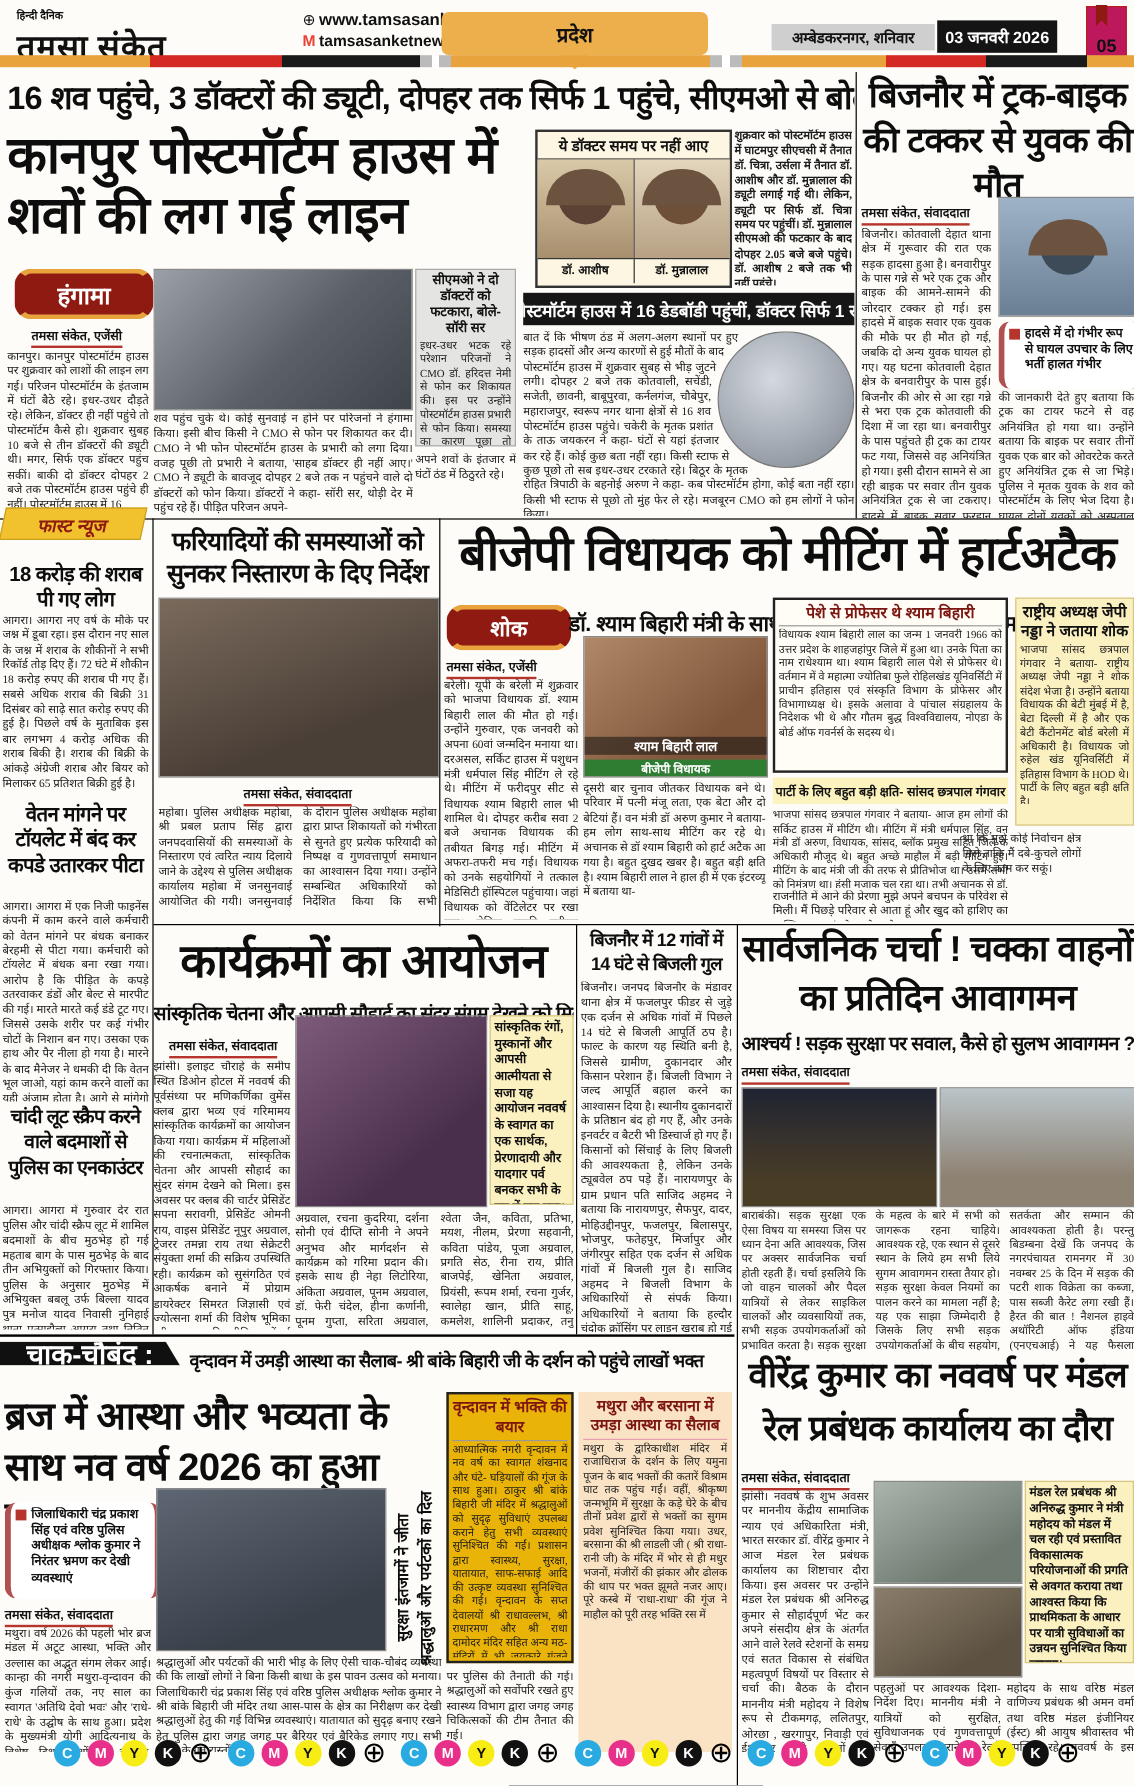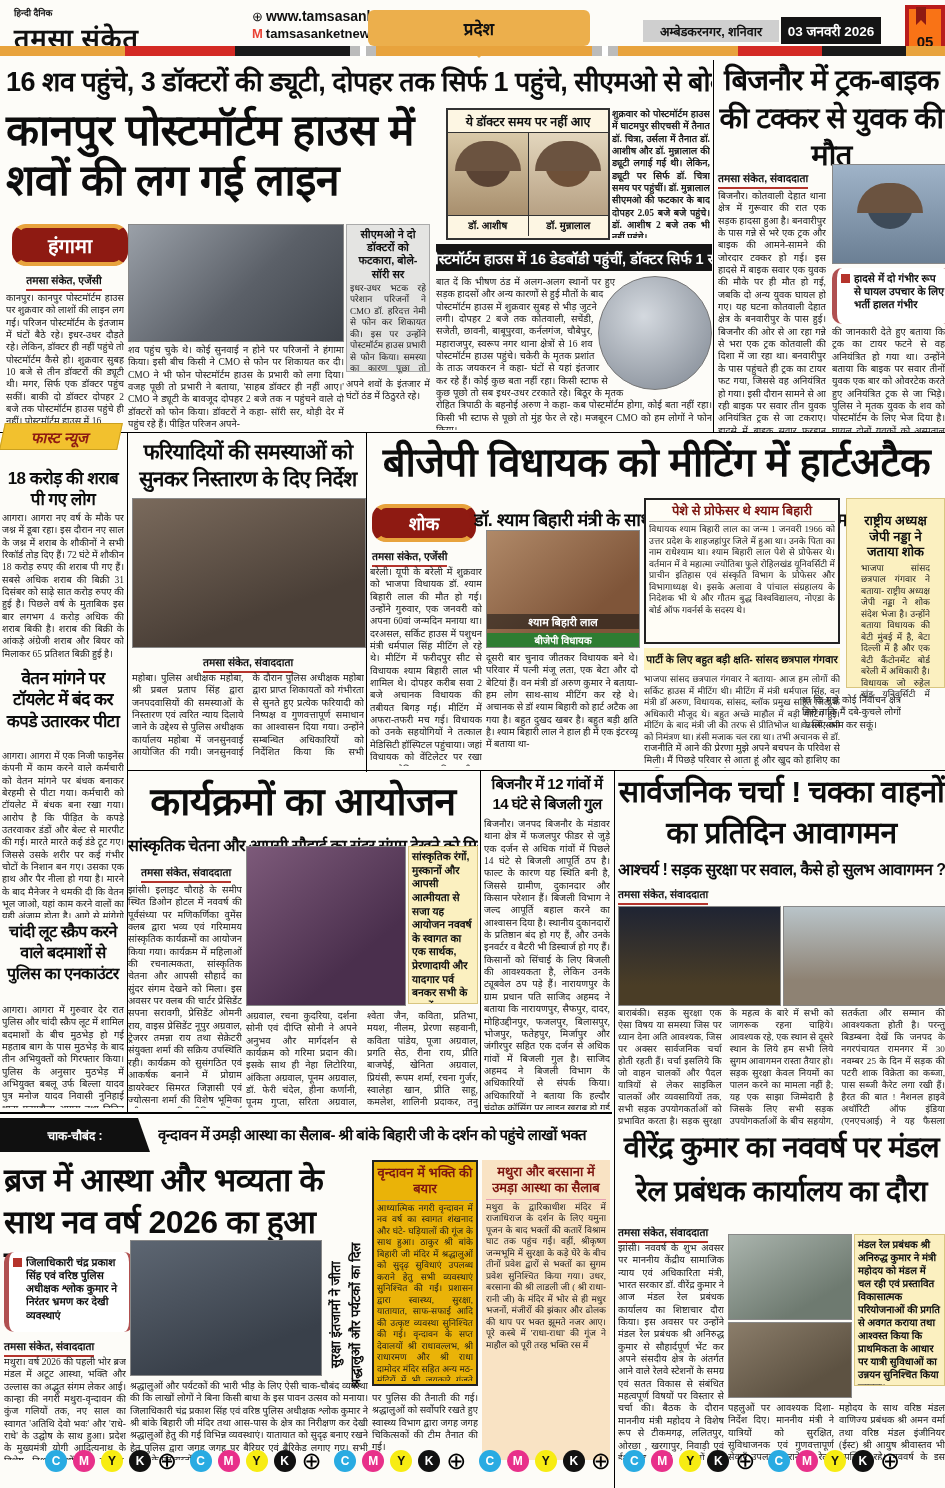--- a/index.html
+++ b/index.html
@@ -74,21 +74,21 @@
   </div>
   <div class="abs tab" style="left:368px;top:10px;width:222px;height:36px;">
     <span>प्रदेश</span>
   </div>
   <div class="abs" style="left:643px;top:20px;width:136px;height:22px;background:#cfcfcf;display:flex;align-items:center;justify-content:center;font:bold 12.5px 'Liberation Sans',sans-serif;">
     <span>अम्बेडकरनगर, शनिवार</span>
   </div>
   <div class="abs" style="left:781px;top:17px;width:100px;height:27px;background:#141414;color:#fff;display:flex;align-items:center;justify-content:center;font:bold 13.5px 'Liberation Sans',sans-serif;">
     <span>03 जनवरी 2026</span>
   </div>
-  <div class="abs" style="left:905px;top:5px;width:32px;height:42px;background:#f97316;border:4px solid #b91c1c;">
+  <div class="abs" style="left:905px;top:5px;width:32px;height:42px;background:#be185d;border:1px solid #b91c1c;">
     <div style="position:absolute;left:7px;top:-2px;width:10px;height:18px;background:#8e1a12;clip-path:polygon(0 0,100% 0,100% 100%,50% 72%,0 100%);"></div>
     <div style="position:absolute;bottom:1px;width:100%;text-align:center;font:bold 15px 'Liberation Sans',sans-serif;">05</div>
   </div>
   <div class="abs strip" style="left:0;top:46px;width:945px;height:10px;"></div>
 
   <div class="abs hl nowrap" style="left:6px;top:62px;width:706px;height:42px;font-size:27px;">16 शव पहुंचे, 3 डॉक्टरों की ड्यूटी, दोपहर तक सिर्फ 1 पहुंचे, सीएमओ से बोले- सॉरी सर</div>
   <div class="abs hl" style="left:6px;top:106px;width:436px;height:104px;font-size:43px;line-height:1.16;">कानपुर पोस्टमॉर्टम हाउस में शवों की लग गई लाइन</div>
 
   <div class="abs" style="left:446px;top:108px;width:160px;height:128px;border:2px solid #333;background:#fdf6e3;">
     <div style="height:22px;display:flex;align-items:center;justify-content:center;font:bold 12.5px 'Liberation Sans',sans-serif;border-bottom:1px solid #333;">ये डॉक्टर समय पर नहीं आए</div>
@@ -170,21 +170,21 @@
 
   <div class="abs" style="left:644px;top:498px;width:196px;height:146px;border:2px solid #222;padding:3px;box-sizing:border-box;background:#fffdf6;">
     <div class="box-title">पेशे से प्रोफेसर थे श्याम बिहारी</div>
     <div style="border-top:1px solid #999;margin:2px 0;"></div>
     <div class="body-sm" style="height:108px;">विधायक श्याम बिहारी लाल का जन्म 1 जनवरी 1966 को उत्तर प्रदेश के शाहजहांपुर जिले में हुआ था। उनके पिता का नाम राधेश्याम था। श्याम बिहारी लाल पेशे से प्रोफेसर थे। वर्तमान में वे महात्मा ज्योतिबा फुले रोहिलखंड यूनिवर्सिटी में प्राचीन इतिहास एवं संस्कृति विभाग के प्रोफेसर और विभागाध्यक्ष थे। इसके अलावा वे पांचाल संग्रहालय के निदेशक भी थे और गौतम बुद्ध विश्वविद्यालय, नोएडा के बोर्ड ऑफ गवर्नर्स के सदस्य थे।</div>
   </div>
   <div class="abs" style="left:644px;top:648px;width:196px;height:22px;background:#fdf3bf;display:flex;align-items:center;justify-content:center;font:bold 10.5px 'Liberation Sans',sans-serif;white-space:nowrap;overflow:hidden;">पार्टी के लिए बहुत बड़ी क्षति- सांसद छत्रपाल गंगवार</div>
   <div class="abs body-sm" style="left:644px;top:674px;width:196px;height:66px;">भाजपा सांसद छत्रपाल गंगवार ने बताया- आज हम लोगों की सर्किट हाउस में मीटिंग थी। मीटिंग में मंत्री धर्मपाल सिंह, वन मंत्री डॉ अरुण, विधायक, सांसद, ब्लॉक प्रमुख सहित जिले के अधिकारी मौजूद थे। बहुत अच्छे माहौल में बड़ी मीटिंग हुई। मीटिंग के बाद मंत्री जी की तरफ से प्रीतिभोज था। उसमें सभी को निमंत्रण था। हंसी मजाक चल रहा था। तभी अचानक से डॉ, श्याम बिहारी को हार्ट अटैक आ गया।</div>
   <div class="abs body" style="left:644px;top:742px;width:196px;height:26px;">राजनीति में आने की प्रेरणा मुझे अपने बचपन के परिवेश से मिली। मैं पिछड़े परिवार से आता हूं और खुद को हाशिए का व्यक्ति मानता हूं। मेरा हमेशा से लक्ष्य</div>
 
-  <div class="abs box-yellow" style="left:846px;top:498px;width:99px;height:190px;padding:14px;box-sizing:border-box;">
+  <div class="abs box-yellow" style="left:846px;top:498px;width:99px;height:190px;padding:3px;box-sizing:border-box;">
     <div style="font:800 13px/1.2 'Liberation Sans',sans-serif;text-align:center;">राष्ट्रीय अध्यक्ष जेपी नड्डा ने जताया शोक</div>
     <div class="body-sm" style="height:134px;margin-top:3px;">भाजपा सांसद छत्रपाल गंगवार ने बताया- राष्ट्रीय अध्यक्ष जेपी नड्डा ने शोक संदेश भेजा है। उन्होंने बताया विधायक की बेटी मुंबई में है, बेटा दिल्ली में है और एक बेटी कैंटोनमेंट बोर्ड बरेली में अधिकारी है। विधायक जो रुहेल खंड यूनिवर्सिटी में इतिहास विभाग के HOD थे। पार्टी के लिए बहुत बड़ी क्षति है।</div>
   </div>
   <div class="abs body" style="left:802px;top:694px;width:99px;height:72px;">था कि मुझे कोई निर्वाचन क्षेत्र मिले ताकि मैं दबे-कुचले लोगों के लिए काम कर सकूं।</div>
 
   <div class="abs hline" style="left:128px;top:770px;width:817px;"></div>
 
   <div class="abs hl ctr nowrap" style="left:128px;top:774px;width:350px;height:58px;font-size:39px;line-height:1.45;">कार्यक्रमों का आयोजन</div>
   <div class="abs hl ctr nowrap" style="left:128px;top:836px;width:350px;height:22px;font-size:16px;line-height:1.3;">सांस्कृतिक चेतना और आपसी सौहार्द का सुंदर संगम देखने को मिला</div>
   <div class="abs ctr" style="left:128px;top:862px;width:116px;"><span class="byline">तमसा संकेत, संवाददाता</span></div>
@@ -202,21 +202,21 @@
 
   <div class="abs hl ctr" style="left:618px;top:772px;width:327px;height:84px;font-size:30px;line-height:1.35;">सार्वजनिक चर्चा ! चक्का वाहनों का प्रतिदिन आवागमन</div>
   <div class="abs hl ctr nowrap" style="left:618px;top:858px;width:327px;height:22px;font-size:16px;">आश्चर्य ! सड़क सुरक्षा पर सवाल, कैसे हो सुलभ आवागमन ?</div>
   <div class="abs" style="left:618px;top:884px;width:200px;"><span class="byline">तमसा संकेत, संवाददाता</span></div>
   <div class="abs photo" style="left:618px;top:906px;width:161px;height:98px;background:linear-gradient(180deg,#1f2433,#4a3d26 80%);"></div>
   <div class="abs photo" style="left:783px;top:906px;width:162px;height:98px;background:linear-gradient(180deg,#b9c4c9,#8e8273 75%);"></div>
   <div class="abs body" style="left:618px;top:1008px;width:327px;height:122px;column-count:3;column-gap:8px;font-size:9.2px;">बाराबंकी। सड़क सुरक्षा एक ऐसा विषय या समस्या जिस पर ध्यान देना अति आवश्यक, जिस पर अक्सर सार्वजनिक चर्चा होती रहती हैं। चर्चा इसलिये कि जो वाहन चालकों और पैदल यात्रियों से लेकर साइकिल चालकों और व्यवसायियों तक, सभी सड़क उपयोगकर्ताओं को प्रभावित करता है। सड़क सुरक्षा के महत्व के बारे में सभी को जागरूक रहना चाहिये। आवश्यक रहे, एक स्थान से दूसरे स्थान के लिये हम सभी लिये सुगम आवागमन रास्ता तैयार हो। सड़क सुरक्षा केवल नियमों का पालन करने का मामला नहीं है; यह एक साझा जिम्मेदारी है जिसके लिए सभी सड़क उपयोगकर्ताओं के बीच सहयोग, सतर्कता और सम्मान की आवश्यकता होती है। परन्तु बिडम्बना देखें कि जनपद के नगरपंचायत रामनगर में 30 नवम्बर 25 के दिन में सड़क की पटरी शाक विक्रेता का कब्जा, पास सब्जी कैरेट लगा रखी हैं। हैरत की बात ! नैशनल हाइवे अथॉरिटी ऑफ इंडिया (एनएचआई) ने यह फैसला दुर्घटनाओं को रोकने के लिए एक कदम उठाया, इससे न केवल रिंग रोड के किनारे बसे गांवों के लोगों को फायदा होगा बल्कि लंबा चक्कर काटने से भी निजात मिलेगी। जी हा ! ऐसा यदि सीतापुर से अयोध्या जाना हो तो सिधौली, फतेहपुर रामनगर व टिकैतनगर भेलसर एक रिंग रोड की तरह कार्य कर रही, इस रास्ते पर 10 टायरा 16 टायरा चक्का वाहनों का प्रतिदिन आवागमन रहता हैं। ऐसी अनदेखी ! जिम्मेदारों पर उठे सवाल! यदि समय रहते इस समस्या की ओर ध्यान नहीं दिया गया तो किसी बड़ी दुर्घटना से इनकार नहीं किया जा सकता है। वहीं सड़कों पे लोगों को पैदल निकलना व्यापक स्थान / समय अंतराल पर सम्भावित घटना प्रतीत हो रहा है।</div>
 
   <div class="abs hline" style="left:0;top:1112px;width:612px;height:2px;"></div>
 
-  <div class="abs chaak-badge" style="left:0;top:1118px;width:150px;height:34px;font-size:12px;">
+  <div class="abs chaak-badge" style="left:0;top:1118px;width:150px;height:20px;font-size:23px;">
       <span>चाक-चौबंद :</span>
     </div>
   <div class="abs hl nowrap" style="left:158px;top:1118px;width:454px;height:34px;font-size:15px;line-height:2.2;">वृन्दावन में उमड़ी आस्था का सैलाब- श्री बांके बिहारी जी के दर्शन को पहुंचे लाखों भक्त</div>
 
   <div class="abs hl" style="left:4px;top:1160px;width:362px;height:86px;font-size:32px;line-height:1.3;">ब्रज में आस्था और भव्यता के साथ नव वर्ष 2026 का हुआ स्वागत</div>
   <div class="abs cap-red-box" style="left:4px;top:1252px;width:112px;height:72px;">
     <span class="red-sq"></span>
     <span style="font:bold 10.5px/1.25 'Liberation Sans',sans-serif;overflow:hidden;">जिलाधिकारी चंद्र प्रकाश सिंह एवं वरिष्ठ पुलिस अधीक्षक श्लोक कुमार ने निरंतर भ्रमण कर देखी व्यवस्थाएं</span>
   </div>
   <div class="abs" style="left:4px;top:1336px;width:122px;"><span class="byline">तमसा संकेत, संवाददाता</span></div>

